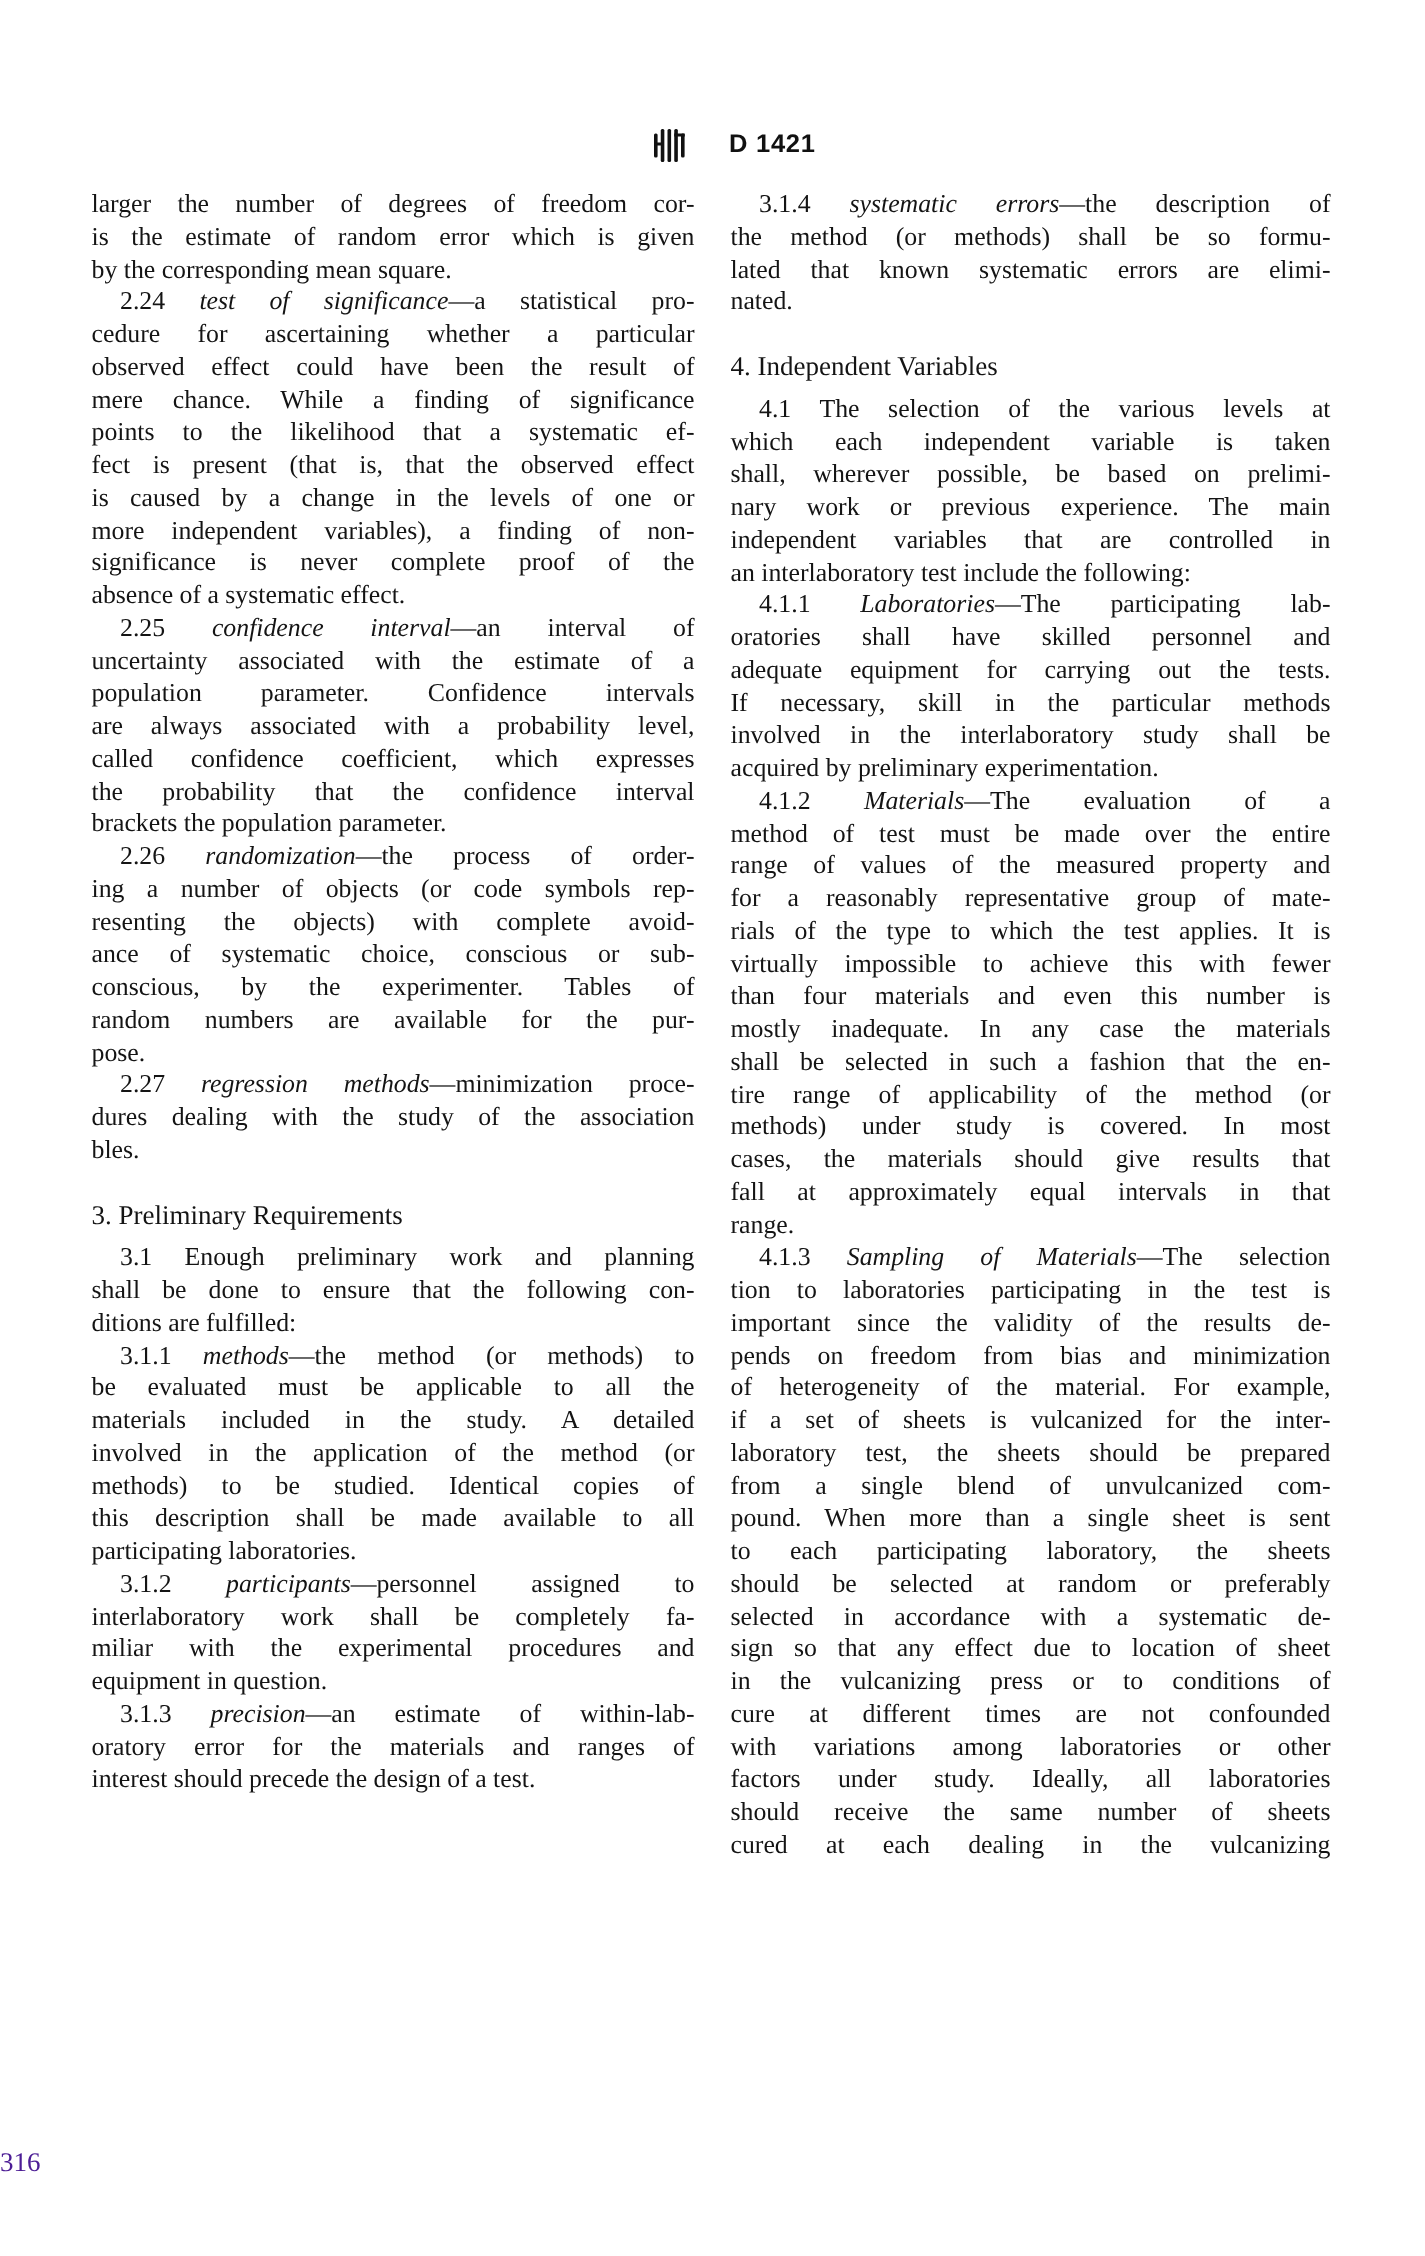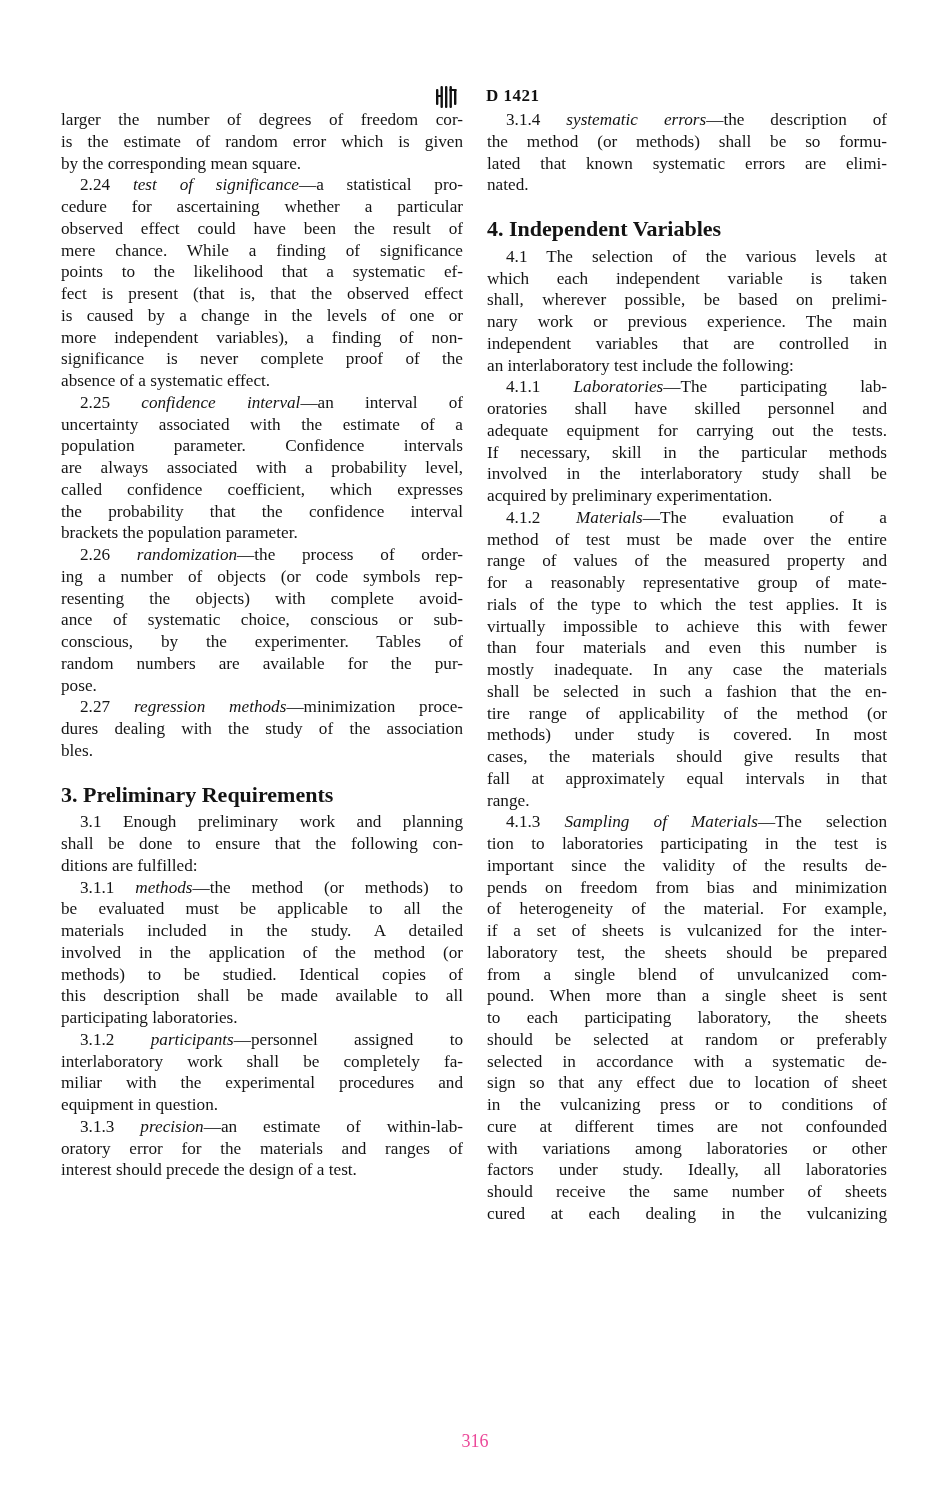--- a/index.html
+++ b/index.html
@@ -1,31 +1,31 @@
 <!DOCTYPE html>
 <html><head>
 <meta charset="utf-8">
 <style>
   html, body { margin: 0; padding: 0; background: #ffffff; }
   body { width: 950px; height: 1504px; position: relative; overflow: hidden; color: #111; }
   .page { position: absolute; left: 0; top: 0; width: 950px; height: 1504px; }
   .header { position: absolute; top: 80px; left: 0; width: 950px; height: 34px; }
   .logo { position: absolute; left: 431px; top: 4px; width: 30px; height: 26px; }
-  .doc-id { position: absolute; left: 486px; top: 6px; font-family: Liberation Serif, serif; font-weight: bold; font-size: 17px; letter-spacing: 0.5px; color: #111; }
-  .col { position: absolute; top: 109px; width: 402px; font-family: "Liberation Serif", serif; font-size: 17.2px; line-height: 21.75px; color: #141414; }
+  .doc-id { position: absolute; left: 486px; top: 6px; font-family: Liberation Sans, sans-serif; font-weight: bold; font-size: 17px; letter-spacing: 0.5px; color: #111; }
+  .col { position: absolute; top: 125px; width: 402px; font-family: "Liberation Serif", serif; font-size: 17.2px; line-height: 21.75px; color: #141414; }
   .col.left { left: 61px; }
   .col.right { left: 487px; width: 400px; }
   .para { margin: 0; text-align: justify; text-align-last: left; }
   .para .ln { display: block; text-align: justify; text-align-last: justify; white-space: nowrap; }
   .para .ln.last { text-align-last: left; }
   .indent { padding-left: 19px; }
   .term { font-style: italic; }
-  .heading { font-family: "Liberation Serif", serif; font-weight: bold; font-size: 22px; margin: 0; }
+  .heading { font-family: "Liberation Serif", serif; font-weight: normal; font-size: 18px; margin: 0; }
   .gap { height: 22px; }
-  .page-num { position: absolute; top: 1431px; left: 0; width: 950px; text-align: center; font-family: "Liberation Serif", serif; font-size: 18px; color: #ec4899; }
+  .page-num { position: absolute; top: 1431px; left: 0; width: 950px; text-align: left; font-family: "Liberation Serif", serif; font-size: 18px; color: #4c1d95; }
 </style>
 </head>
 <body>
 
 <div class="page">
 
   <div class="header">
     <span class="logo" title="ASTM">
       <svg width="30" height="26" viewBox="0 0 30 26">
         <ellipse cx="15" cy="13" rx="12" ry="12" fill="none" stroke="none"></ellipse>

